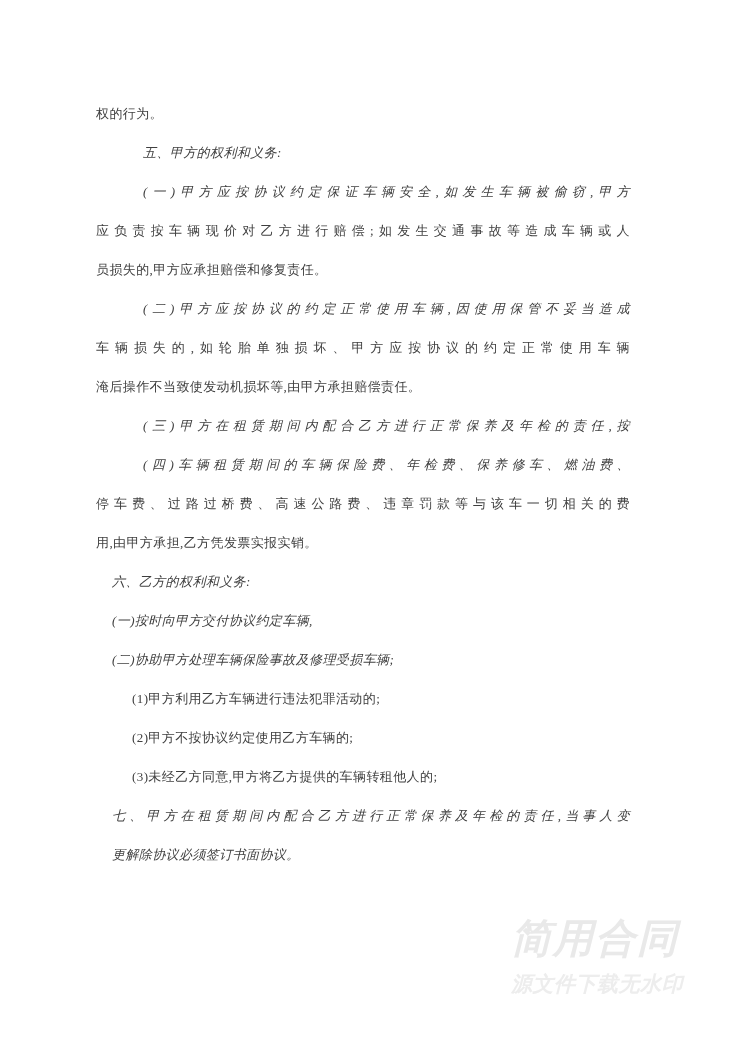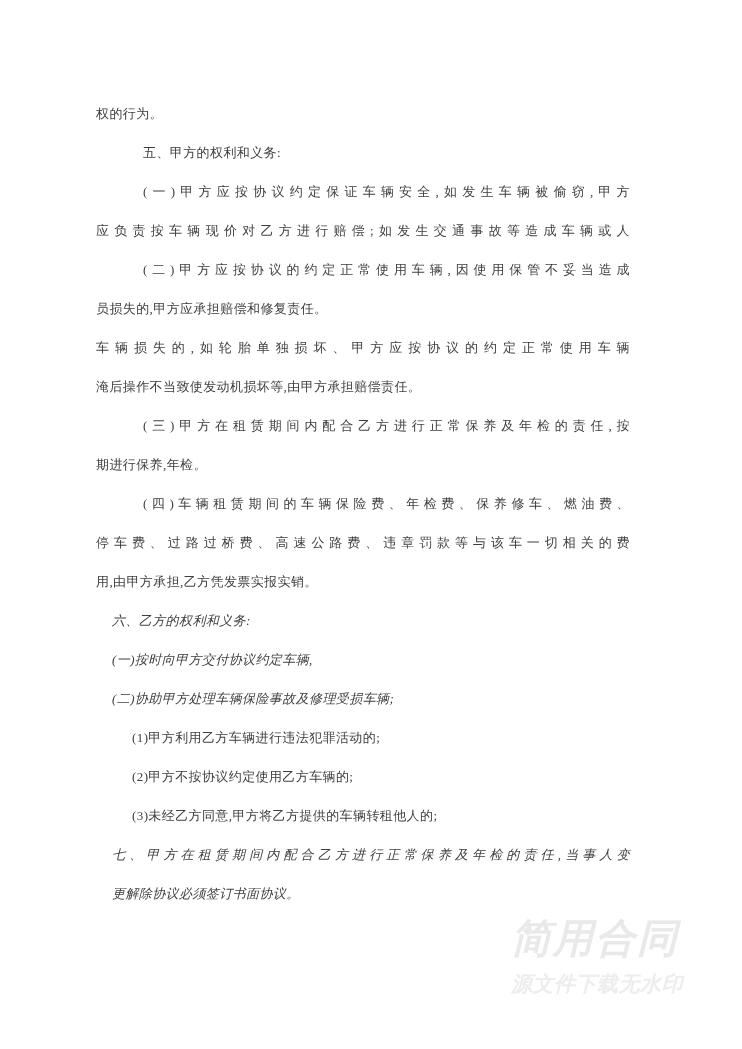--- a/index.html
+++ b/index.html
@@ -28,21 +28,21 @@
   .line {
     white-space: nowrap;
     text-align: left;
   }
   
   .line.fill {
     text-align: justify;
     text-align-last: justify;
   }
   
-  .line.indent2 { padding-left: 47px; }  
+  .line.indent2 { padding-left: 47px; font-style: italic; }  
   .line.section { padding-left: 16px; font-style: italic; }  
   .line.sub     { padding-left: 36px; }  
   .watermark {
     position: absolute;
     left: 511px;
     top: 917px;
     font-family: "Liberation Sans", "DejaVu Sans", sans-serif;
     font-weight: bold;
     font-style: italic;
     user-select: none;
@@ -63,26 +63,25 @@
 </head>
 <body>
 
 <div class="page">
 
   <div class="text-block" id="lines-container">
       <div class="line">权的行为。</div>
       <div class="line indent2">五、甲方的权利和义务:</div>
       <div class="line indent2 fill">(一)甲方应按协议约定保证车辆安全,如发生车辆被偷窃,甲方</div>
       <div class="line fill">应负责按车辆现价对乙方进行赔偿;如发生交通事故等造成车辆或人</div>
+      <div class="line">员损失的,甲方应承担赔偿和修复责任。</div>
       <div class="line indent2 fill">(二)甲方应按协议的约定正常使用车辆,因使用保管不妥当造成</div>
-      <div class="line">员损失的,甲方应承担赔偿和修复责任。</div>
       <div class="line fill">车辆损失的,如轮胎单独损坏、甲方应按协议的约定正常使用车辆</div>
       <div class="line">淹后操作不当致使发动机损坏等,由甲方承担赔偿责任。</div>
       <div class="line indent2 fill">(三)甲方在租赁期间内配合乙方进行正常保养及年检的责任,按</div>
-      <div class="line">期进行保养,年检。</div>
       <div class="line indent2 fill">(四)车辆租赁期间的车辆保险费、年检费、保养修车、燃油费、</div>
       <div class="line fill">停车费、过路过桥费、高速公路费、违章罚款等与该车一切相关的费</div>
       <div class="line">用,由甲方承担,乙方凭发票实报实销。</div>
       <div class="line section">六、乙方的权利和义务:</div>
       <div class="line section">(一)按时向甲方交付协议约定车辆,</div>
       <div class="line section">(二)协助甲方处理车辆保险事故及修理受损车辆;</div>
       <div class="line sub">(1)甲方利用乙方车辆进行违法犯罪活动的;</div>
       <div class="line sub">(2)甲方不按协议约定使用乙方车辆的;</div>
       <div class="line sub">(3)未经乙方同意,甲方将乙方提供的车辆转租他人的;</div>
       <div class="line section fill">七、甲方在租赁期间内配合乙方进行正常保养及年检的责任,当事人变</div>

